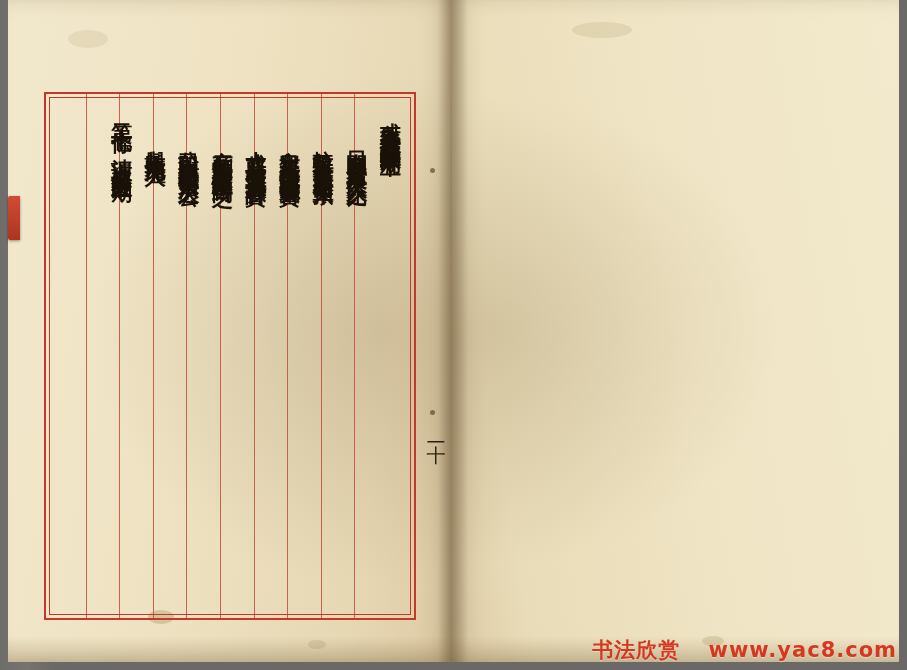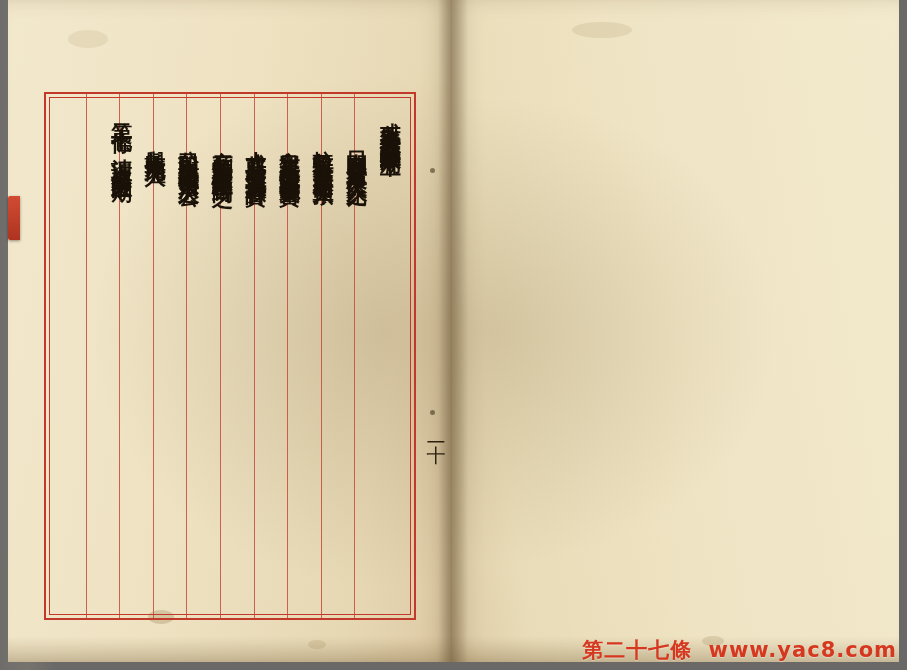--- a/index.html
+++ b/index.html
@@ -167,21 +167,21 @@
     right: 10px;
     bottom: 6px;
     font-family: "DejaVu Sans", sans-serif;
     font-size: 21px;
     font-weight: 700;
     color: #d6371f;
     letter-spacing: 1px;
     text-shadow: 0 1px 1px rgba(255,255,255,.35);
     white-space: nowrap;
   }
-  .watermark .url { margin-left: 8px; }
+  .watermark .url { margin-left: 20px; }
 
   
   .edge-bottom {
     position: absolute;
     left: 0; bottom: 0; width: 100%; height: 26px;
     background: linear-gradient(180deg, rgba(120,95,55,0) 0%, rgba(110,85,45,0.25) 100%);
     pointer-events: none;
   }
 </style>
 </head>
@@ -251,17 +251,17 @@
 
     <div class="gutter"></div>
 
     <div class="folio-dots" style="top:168px;"></div>
     <div class="folio-dots" style="top:410px;"></div>
     <div class="folio">十一</div>
 
   </div>
 
   <div class="watermark">
-    <span>第二十七條</span>
+    <span>书法欣赏</span>
     <span class="url">www.yac8.com</span>
   </div>
 
 </div>
 
 </body></html>

